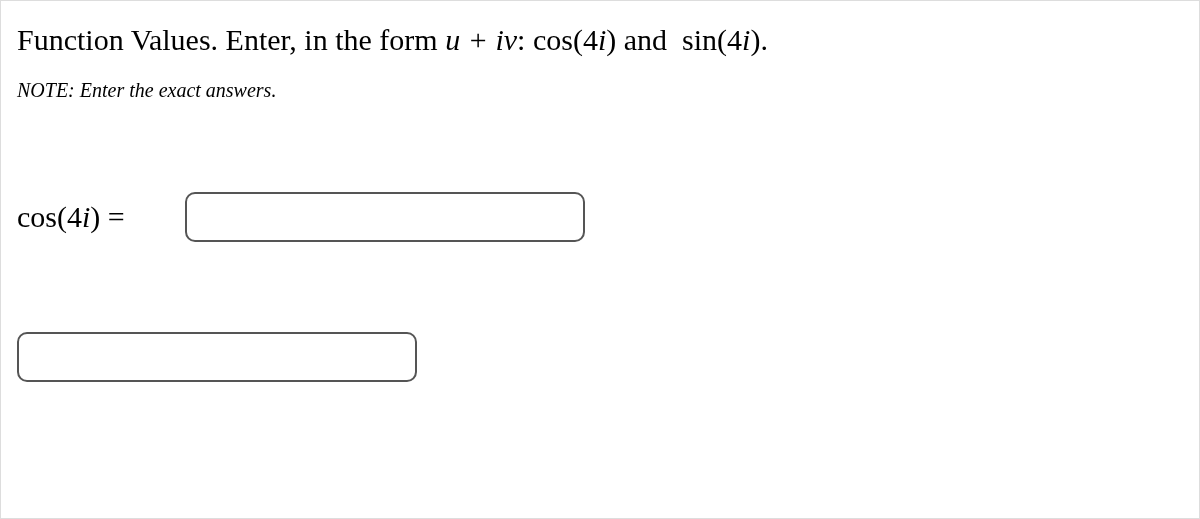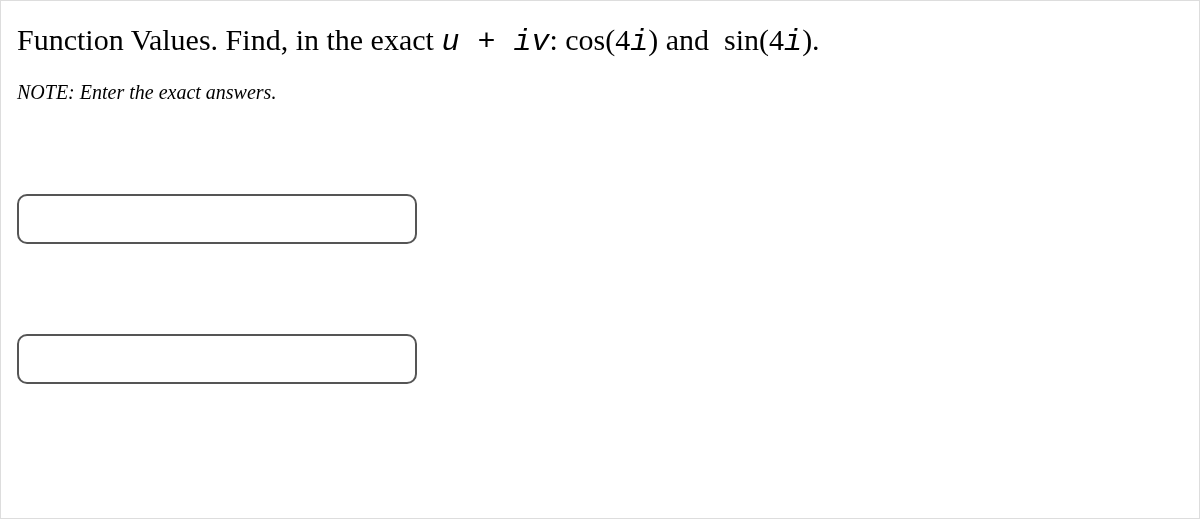--- a/index.html
+++ b/index.html
@@ -19,21 +19,21 @@
     }
     .heading-line {
       line-height: 1.4;
       margin-bottom: 18px;
     }
     .heading-bold {
       font-weight: 400;
     }
     .math-i {
       font-style: italic;
-      font-family: Liberation Mono, monospace;
+      font-family: Liberation Serif, serif;
     }
     .note-line {
       font-style: italic;
       font-size: 20px;
       margin-bottom: 90px;
     }
     .answer-row {
       display: flex;
       align-items: center;
       margin-bottom: 90px;
@@ -54,24 +54,27 @@
     }
     .func {
       font-family: "Times New Roman", serif;
     }
   </style>
 </head>
 <body>
 
 <div class="heading-line">
   <span class="heading-bold">Function Values.</span>
-  <span> Find, in the exact </span><span class="math-i"><span>u</span> + <span>iv</span></span><span>: cos(4<span class="math-i">i</span>) and&nbsp; sin(4<span class="math-i">i</span>).</span>
+  <span> Enter, in the form </span><span class="math-i"><span>u</span> + <span>iv</span></span><span>: cos(4<span class="math-i">i</span>) and&nbsp; sin(4<span class="math-i">i</span>).</span>
 </div>
 
 <div class="note-line">NOTE: Enter the exact answers.</div>
 
 <div class="answer-row">
+  <span class="answer-label">
+    <span class="func">cos</span><span>(4<span class="math-i">i</span>)</span><span> = </span>
+  </span>
   <input type="text" class="answer-input" value="" style="">
 </div>
 
 <div class="answer-row">
   <input type="text" class="answer-input" value="" style="">
 </div>
 
 </body></html>

